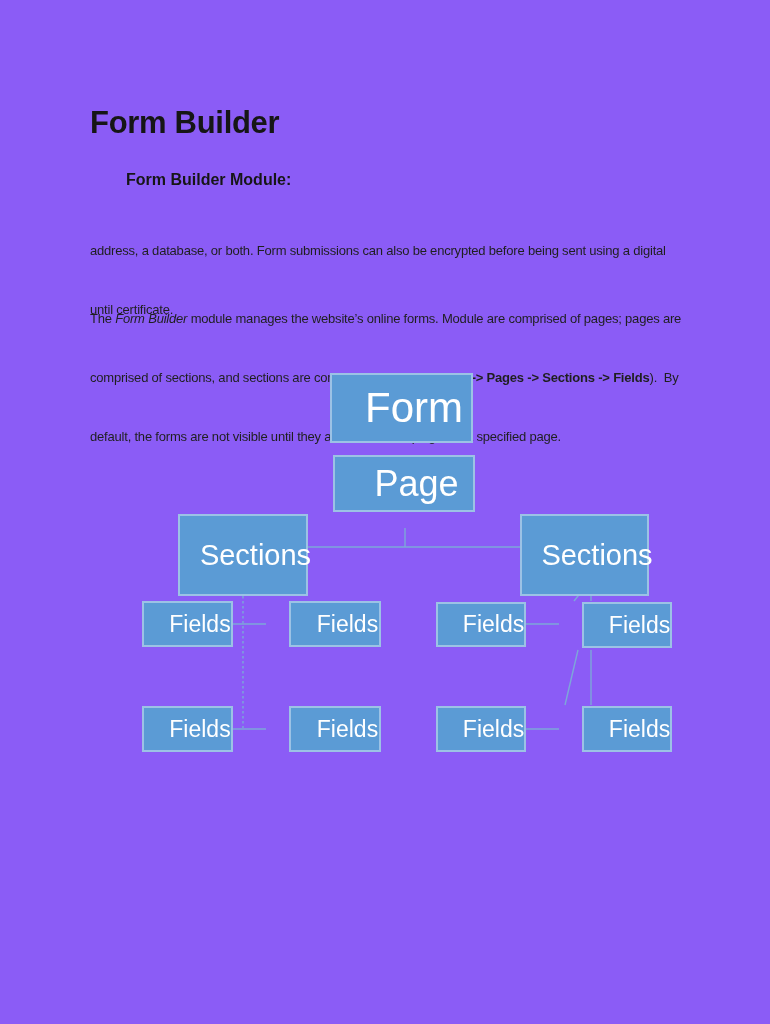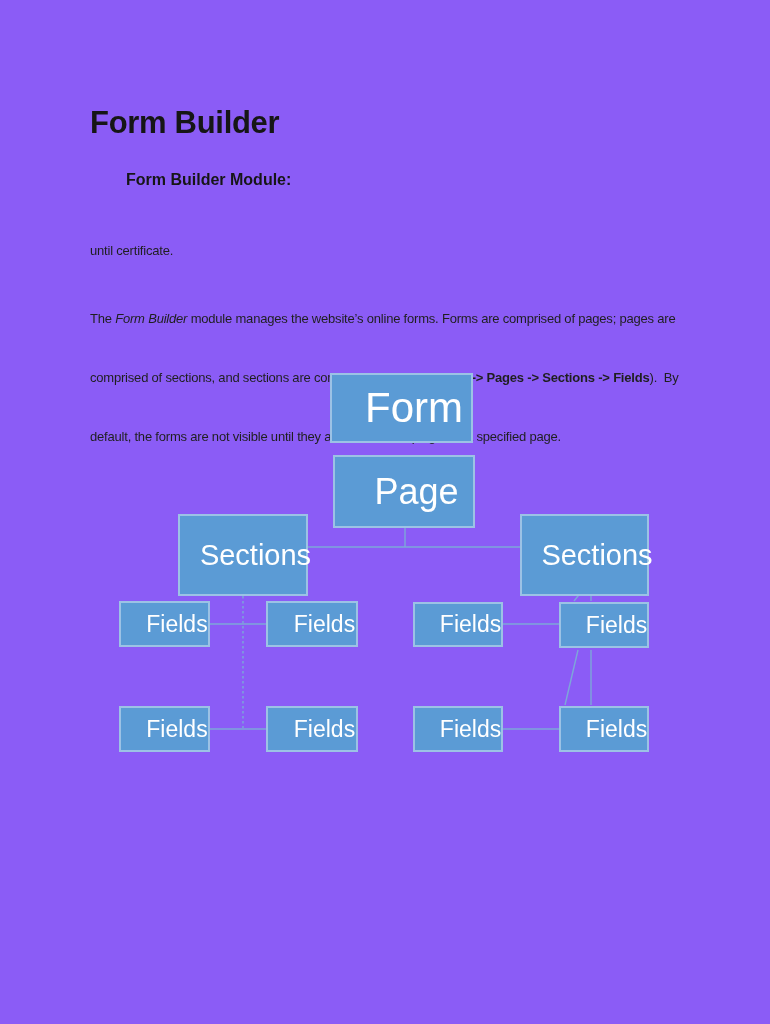--- a/index.html
+++ b/index.html
@@ -37,49 +37,50 @@
   .connectors path.arrowhead { fill: #ffffff; stroke: #7da7d9; stroke-width: 1.2; }
 
   .node {
     position: absolute; box-sizing: border-box;
     background: #5b9bd5; border: 2px solid #9cc2e5;
     display: flex; align-items: center; justify-content: center;
     color: #ffffff;
     padding-left: 25px;
   }
   .node-form     { left: 330px; top: 373px; width: 143px; height: 70px; font-size: 42px; }
-  .node-page     { left: 333px; top: 455px; width: 142px; height: 73px; font-size: 36px; }
+  .node-page     { left: 333px; top: 455px; width: 142px; height: 57px; font-size: 36px; }
   .node-sections { width: 130px; height: 82px; font-size: 29px; }
   .node-sections-left  { left: 178px; top: 514px; }
   .node-sections-right { left: 520px; top: 514px; width: 129px; }
-  .node-fields { width: 91px; height: 46px; font-size: 23px; }
+  .node-fields { width: 91px; height: 46px; font-size: 23px; margin-left: 23px; }
   .node-f1 { left: 119px; top: 601px; }
   .node-f2 { left: 266px; top: 601px; width: 92px; }
   .node-f3 { left: 119px; top: 706px; }
   .node-f4 { left: 266px; top: 706px; width: 92px; }
   .node-r1 { left: 413px; top: 602px; width: 90px; height: 45px; }
   .node-r2 { left: 559px; top: 602px; width: 90px; }
   .node-r3 { left: 413px; top: 706px; width: 90px; }
   .node-r4 { left: 559px; top: 706px; width: 90px; }
 </style>
 </head>
 <body>
 
 <div class="page">
 
   <div class="title">Form Builder</div>
 
   <div class="heading">Form Builder Module:</div>
 
   <div class="para para-1">
+    <span class="doc-line">address, a database, or both. Form submissions can also be encrypted before being sent using a digital</span>
     <span class="doc-line">until certificate.</span>
   </div>
 
   <div class="para para-2">
-    <span class="doc-line"><span>The </span><em>Form Builder</em><span> module manages the website’s online forms. Forms are comprised of pages; pages are</span></span>
+    <span class="doc-line"><span>The </span><em>Form Builder</em><span> module manages the website’s online forms. Module are comprised of pages; pages are</span></span>
     <span class="doc-line"><span>comprised of sections, and sections are comprised of fields. (</span><strong>Forms -&gt; Pages -&gt; Sections -&gt; Fields</strong><span>).  By</span></span>
     <span class="doc-line">default, the forms are not visible until they are added as a plugin on a specified page.</span>
   </div>
 
   <div class="diagram">
 
     <svg class="connectors" width="770" height="1024" viewBox="0 0 770 1024" xmlns="http://www.w3.org/2000/svg">
       <path d="M405 528 L405 547"></path>
       <path d="M308 547 L520 547"></path>
       <path class="dotted" d="M243 581 L243 728"></path>

